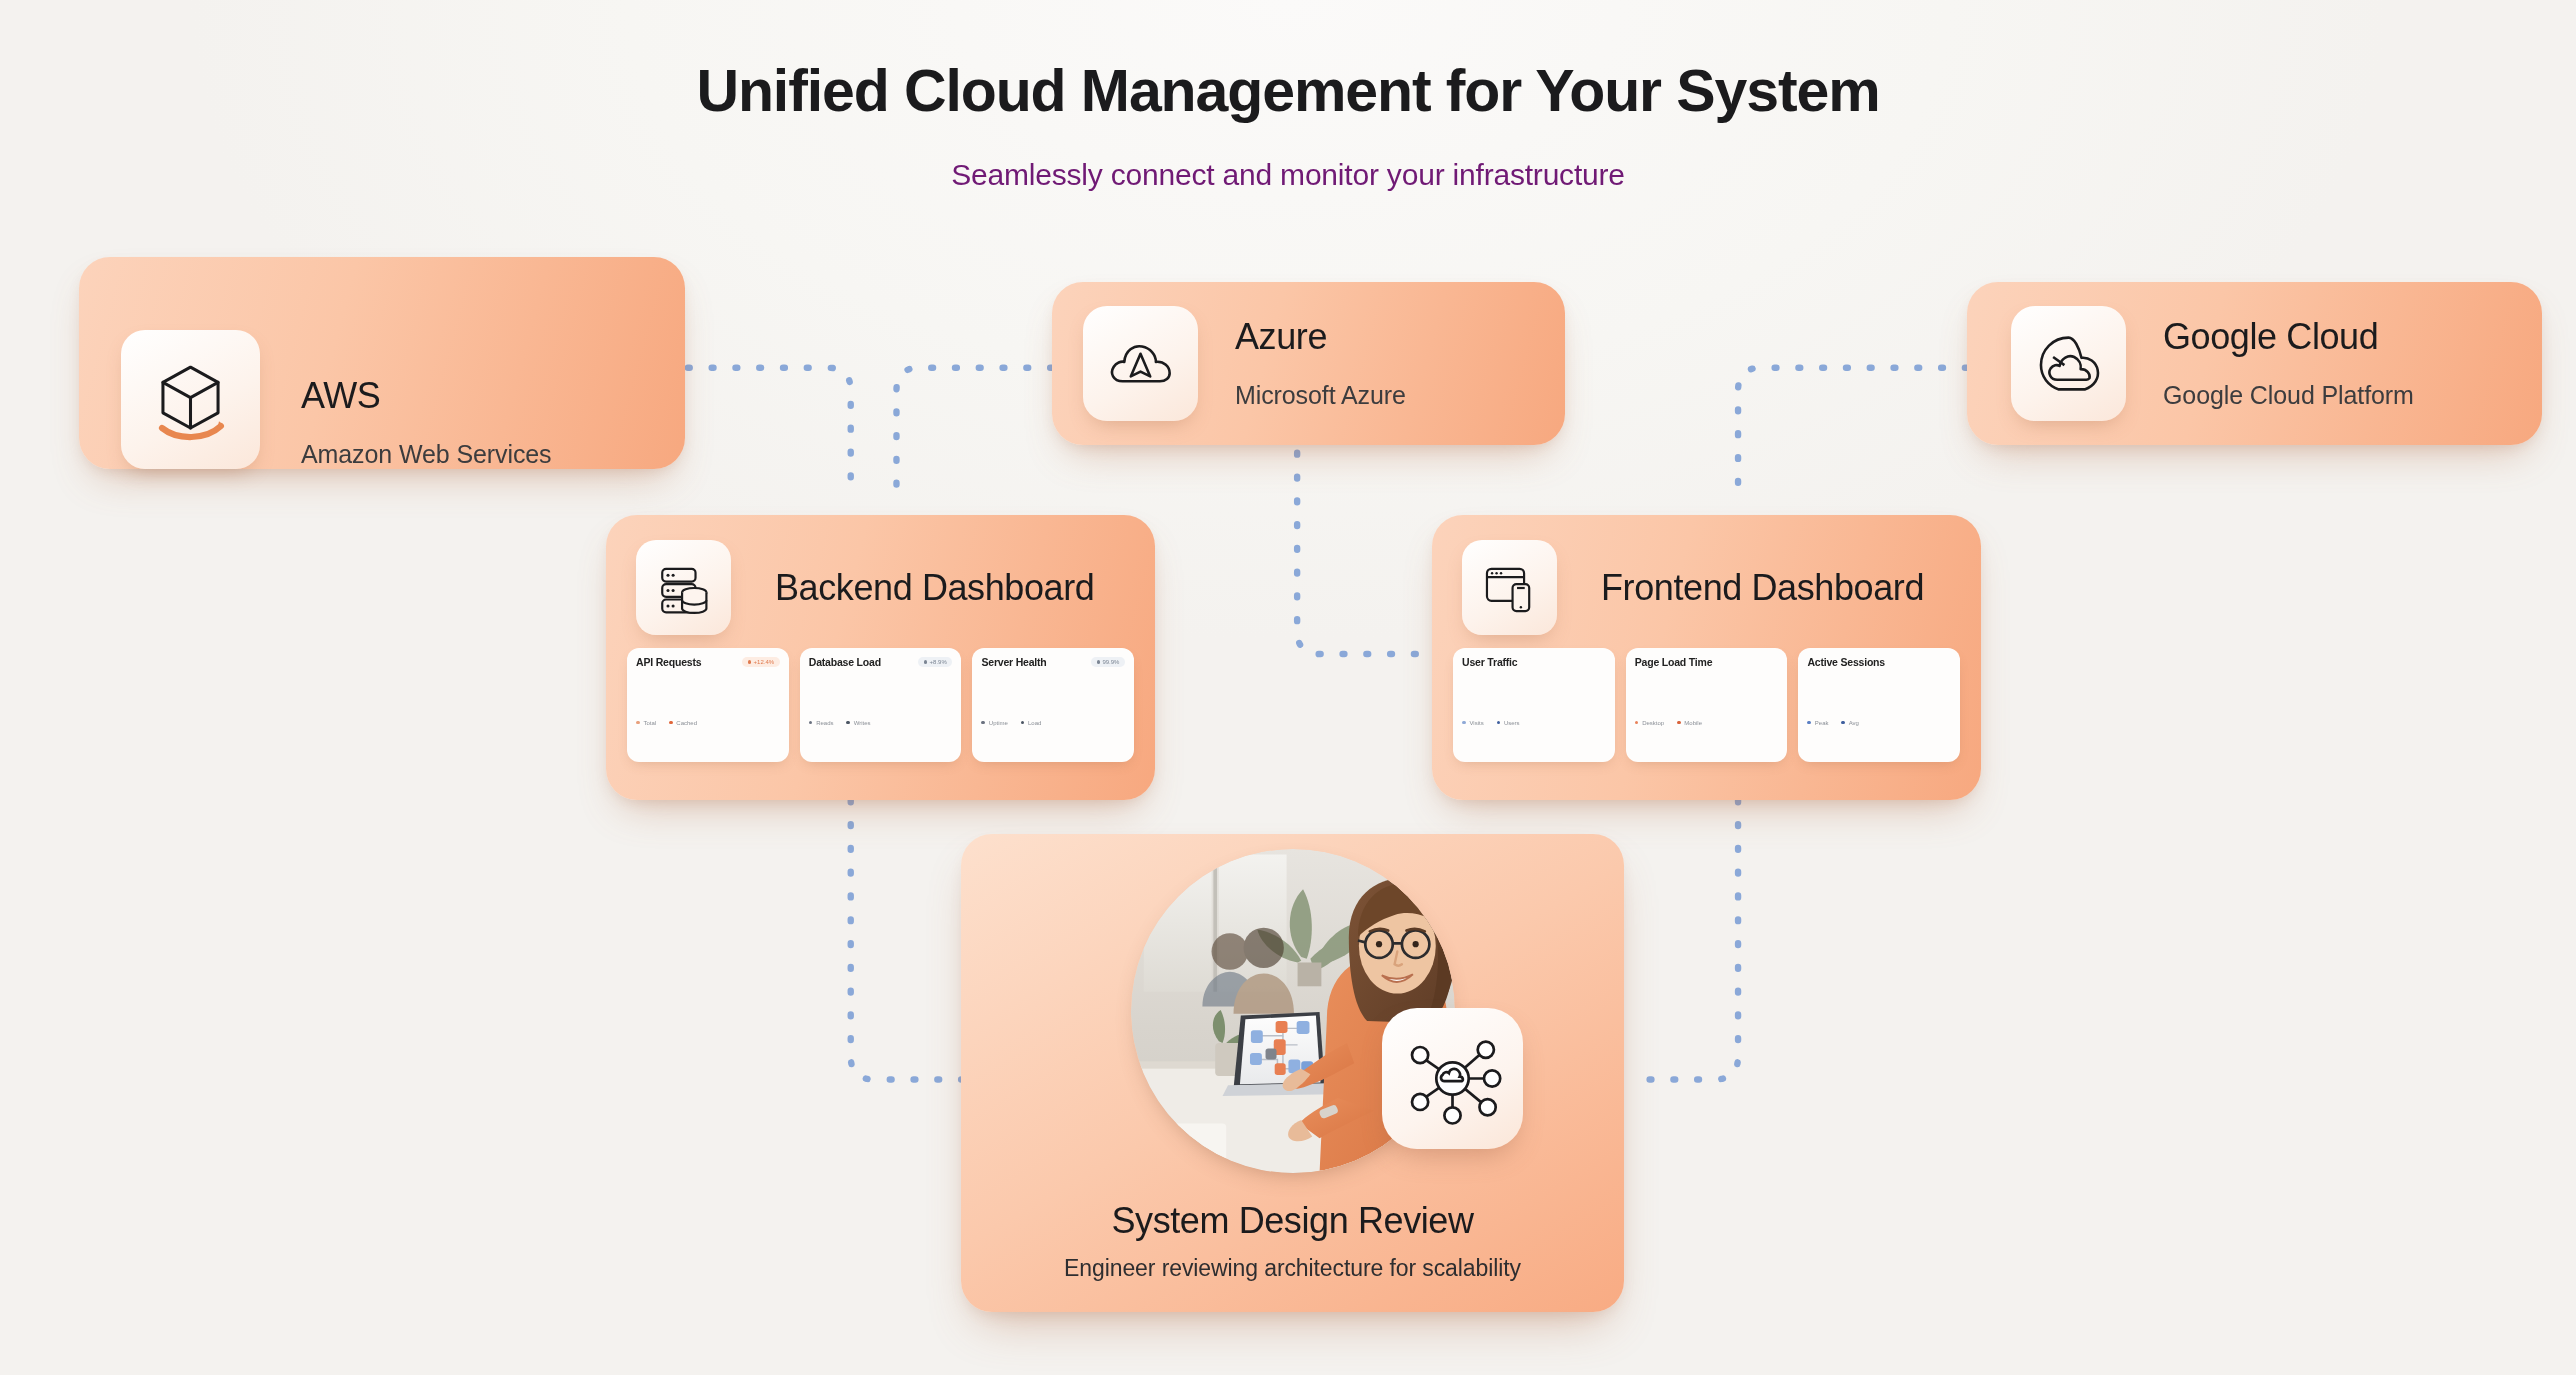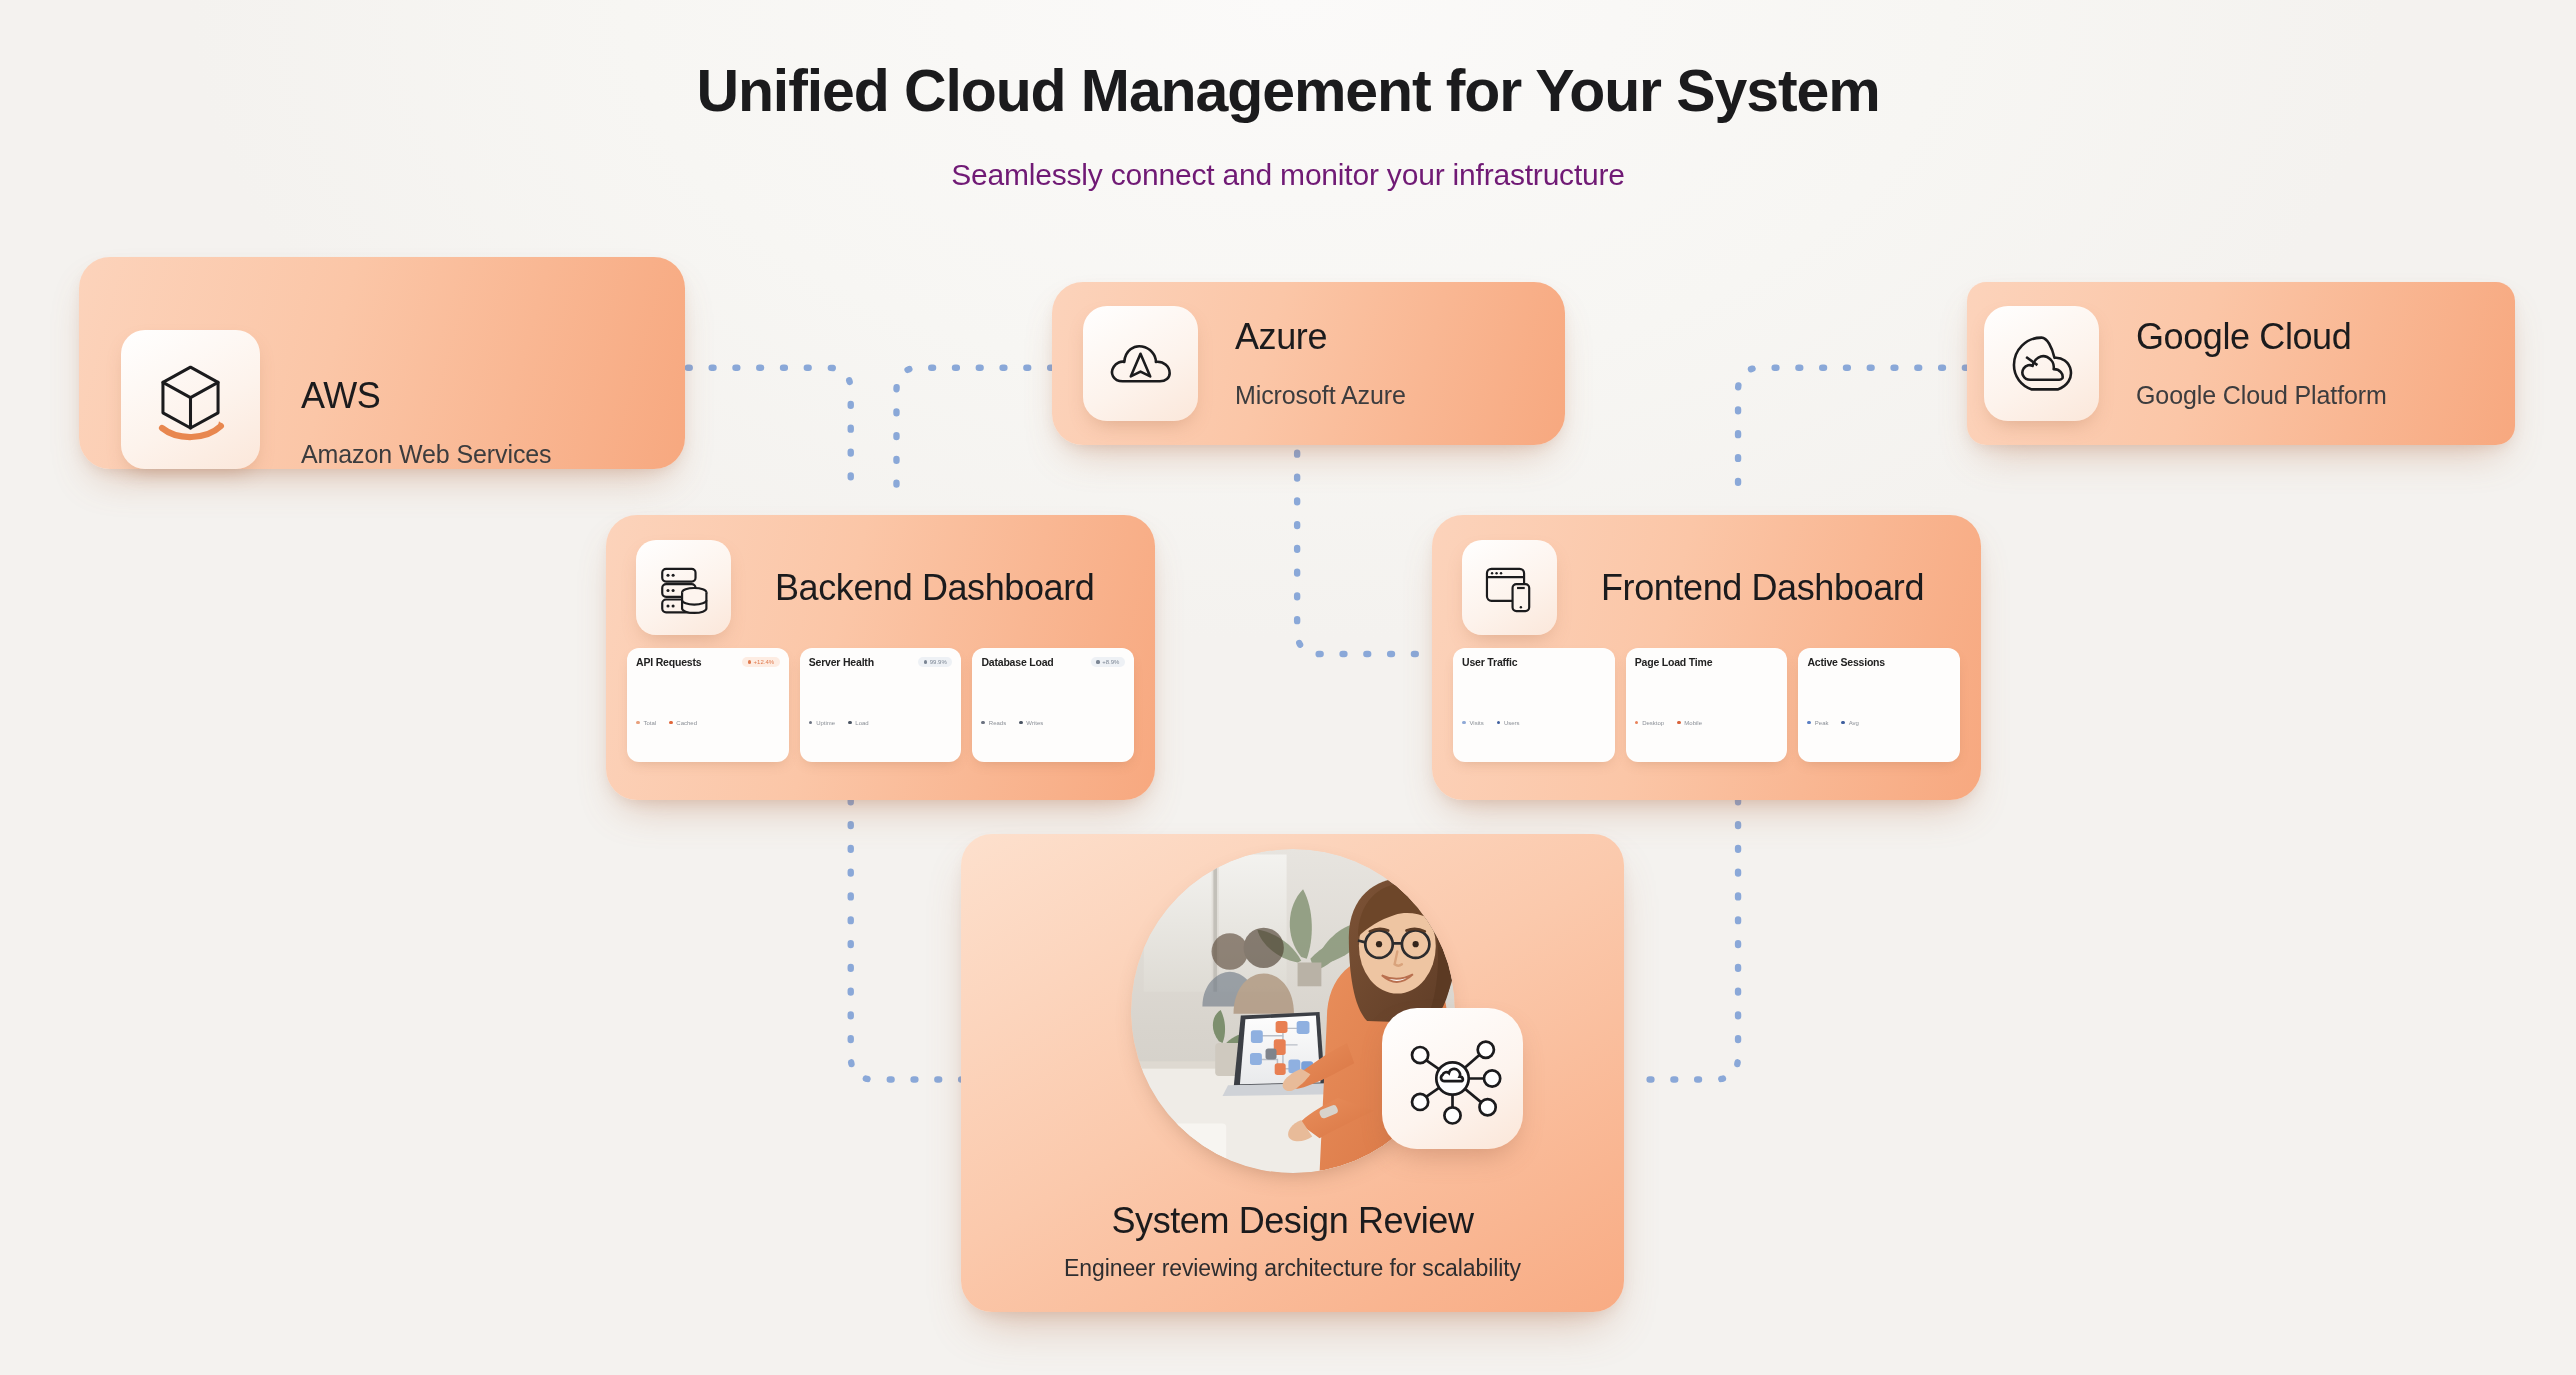--- a/index.html
+++ b/index.html
@@ -141,21 +141,21 @@
         <path d="M28 72 C16 72 12 62 17 54 C20 49 26 47 30 48 C31 34 42 27 52 29 C62 31 69 39 69 48 C79 47 86 54 86 62 C86 68 81 72 74 72 Z" fill="none" stroke="#1b1b1d" stroke-width="3.2" stroke-linejoin="round"></path>
         <path d="M50 38 L62 66 L50 60 L38 66 Z" fill="none" stroke="#1b1b1d" stroke-width="3.2" stroke-linejoin="round"></path>
       </svg>
     </div>
     <div class="prov-text" style="margin-left:37px;">
       <div class="prov-title">Azure</div>
       <div class="prov-sub">Microsoft Azure</div>
     </div>
   </div>
 
-  <div class="card provider" style="left:1967px;top:282px;width:531px;height:163px;padding-left:17px;border-radius:19px;">
+  <div class="card provider" style="left:1967px;top:282px;width:531px;height:163px;padding-left:44px;">
     <div class="iconbox" style="width:115px;height:115px;">
       <svg width="81" height="81" viewBox="0 0 100 100">
         <g fill="none" stroke="#1b1b1d" stroke-width="3.2" stroke-linejoin="round">
           <path d="M50 18 C31 18 16 33 16 52 C16 66 25 78 38 82 L70 82 C82 78 88 68 86 58 C84 48 75 42 66 43 C63 30 57 18 50 18 Z"></path>
           <path d="M36 70 C28 70 24 62 28 56 C31 52 36 51 39 53 C41 43 50 39 57 42 C63 45 66 51 65 57 C73 57 77 63 76 68 C75 69 74 70 72 70 Z"></path>
           <path d="M31 42 L45 52"></path>
         </g>
       </svg>
     </div>
     <div class="prov-text" style="margin-left:37px;">
@@ -233,105 +233,105 @@
             <text x="124" y="64">Apr</text>
               <text x="154" y="64">May</text>
           </g>
           <polyline points="26,50 45,37 58,41 76,29 92,36 112,19 128,32 150,22 166,16" fill="none" stroke="#55729f" stroke-width="1.5" stroke-linejoin="round" stroke-linecap="round"></polyline>
           <polyline points="26,54 45,46 58,49 76,40 92,46 112,33 128,43 150,34 166,40" fill="none" stroke="#dd7d4c" stroke-width="1.5" stroke-linejoin="round" stroke-linecap="round"></polyline>
         </svg>
       </div>
 
       <div class="mini">
         <div class="mini-top">
-          <div class="mini-title">Server Health</div>
+          <div class="mini-title">Database Load</div>
           <div class="mini-badge grey">
               <i class="dotsq"></i>
-              <span>99.9%</span>
+              <span>+8.9%</span>
             </div>
         </div>
         <div class="mini-legend">
           <span class="leg">
               <i style="background:#6b7280"></i>
-              <span>Uptime</span>
+              <span>Reads</span>
             </span>
           <span class="leg">
               <i style="background:#4b5563"></i>
-              <span>Load</span>
+              <span>Writes</span>
             </span>
         </div>
         <svg class="mini-plot" viewBox="0 0 170 66" preserveAspectRatio="none">
           <g stroke="#eceaea" stroke-width="0.7">
             <line x1="26" y1="6" x2="168" y2="6"></line>
               <line x1="26" y1="18" x2="168" y2="18"></line>
             <line x1="26" y1="30" x2="168" y2="30"></line>
               <line x1="26" y1="42" x2="168" y2="42"></line>
             <line x1="26" y1="54" x2="168" y2="54"></line>
           </g>
           <g fill="#b8bcc2" font-size="5" font-family="Liberation Sans, sans-serif">
-            <text x="3" y="8">1000</text>
-              <text x="5" y="20">800</text>
-            <text x="5" y="32">600</text>
-              <text x="5" y="44">400</text>
+            <text x="3" y="8">1400</text>
+              <text x="3" y="20">1100</text>
+            <text x="5" y="32">900</text>
+              <text x="5" y="44">600</text>
               <text x="19" y="56">0</text>
           </g>
           <g fill="#b8bcc2" font-size="4.6" font-family="Liberation Sans, sans-serif">
             <text x="29" y="64">Jan</text>
               <text x="62" y="64">Feb</text>
               <text x="94" y="64">Mar</text>
             <text x="125" y="64">Apr</text>
               <text x="155" y="64">May</text>
           </g>
-          <path d="M29,38 L42,41 L54,34 L68,35 L82,43 L96,43 L110,35 L124,27 L138,29 L150,24 L160,31 L166,28 L166,54 L29,54 Z" fill="#dfe6f1" opacity="0.7"></path>
-          <polyline points="29,38 42,41 54,34 68,35 82,43 96,43 110,35 124,27 138,29 150,24 160,31 166,28" fill="none" stroke="#4d5258" stroke-width="1.5" stroke-linejoin="round" stroke-linecap="round"></polyline>
+          <path d="M29,42 L46,36 L60,33 L74,36 L88,35 L104,22 L120,35 L134,38 L152,26 L166,18 L166,54 L29,54 Z" fill="#dde5f2" opacity="0.75"></path>
+          <polyline points="29,42 46,36 60,33 74,36 88,35 104,22 120,35 134,38 152,26 166,18" fill="none" stroke="#4d5258" stroke-width="1.5" stroke-linejoin="round" stroke-linecap="round"></polyline>
         </svg>
       </div>
 
       <div class="mini">
         <div class="mini-top">
-          <div class="mini-title">Database Load</div>
+          <div class="mini-title">Server Health</div>
           <div class="mini-badge grey">
               <i class="dotsq"></i>
-              <span>+8.9%</span>
+              <span>99.9%</span>
             </div>
         </div>
         <div class="mini-legend">
           <span class="leg">
               <i style="background:#6b7280"></i>
-              <span>Reads</span>
+              <span>Uptime</span>
             </span>
           <span class="leg">
               <i style="background:#4b5563"></i>
-              <span>Writes</span>
+              <span>Load</span>
             </span>
         </div>
         <svg class="mini-plot" viewBox="0 0 170 66" preserveAspectRatio="none">
           <g stroke="#eceaea" stroke-width="0.7">
             <line x1="26" y1="6" x2="168" y2="6"></line>
               <line x1="26" y1="18" x2="168" y2="18"></line>
             <line x1="26" y1="30" x2="168" y2="30"></line>
               <line x1="26" y1="42" x2="168" y2="42"></line>
             <line x1="26" y1="54" x2="168" y2="54"></line>
           </g>
           <g fill="#b8bcc2" font-size="5" font-family="Liberation Sans, sans-serif">
-            <text x="3" y="8">1400</text>
-              <text x="3" y="20">1100</text>
-            <text x="5" y="32">900</text>
-              <text x="5" y="44">600</text>
+            <text x="3" y="8">1000</text>
+              <text x="5" y="20">800</text>
+            <text x="5" y="32">600</text>
+              <text x="5" y="44">400</text>
               <text x="19" y="56">0</text>
           </g>
           <g fill="#b8bcc2" font-size="4.6" font-family="Liberation Sans, sans-serif">
             <text x="29" y="64">Jan</text>
               <text x="62" y="64">Feb</text>
               <text x="94" y="64">Mar</text>
             <text x="125" y="64">Apr</text>
               <text x="155" y="64">May</text>
           </g>
-          <path d="M29,42 L46,36 L60,33 L74,36 L88,35 L104,22 L120,35 L134,38 L152,26 L166,18 L166,54 L29,54 Z" fill="#dde5f2" opacity="0.75"></path>
-          <polyline points="29,42 46,36 60,33 74,36 88,35 104,22 120,35 134,38 152,26 166,18" fill="none" stroke="#4d5258" stroke-width="1.5" stroke-linejoin="round" stroke-linecap="round"></polyline>
+          <path d="M29,38 L42,41 L54,34 L68,35 L82,43 L96,43 L110,35 L124,27 L138,29 L150,24 L160,31 L166,28 L166,54 L29,54 Z" fill="#dfe6f1" opacity="0.7"></path>
+          <polyline points="29,38 42,41 54,34 68,35 82,43 96,43 110,35 124,27 138,29 150,24 160,31 166,28" fill="none" stroke="#4d5258" stroke-width="1.5" stroke-linejoin="round" stroke-linecap="round"></polyline>
         </svg>
       </div>
 
     </div>
   </div>
 
   <div class="card" style="left:1432px;top:515px;width:549px;height:285px;">
     <div class="dash-head" style="padding:25px 0 0 30px;">
       <div class="iconbox" style="width:95px;height:95px;border-radius:20px;">
         <svg width="64" height="64" viewBox="0 0 100 100">

